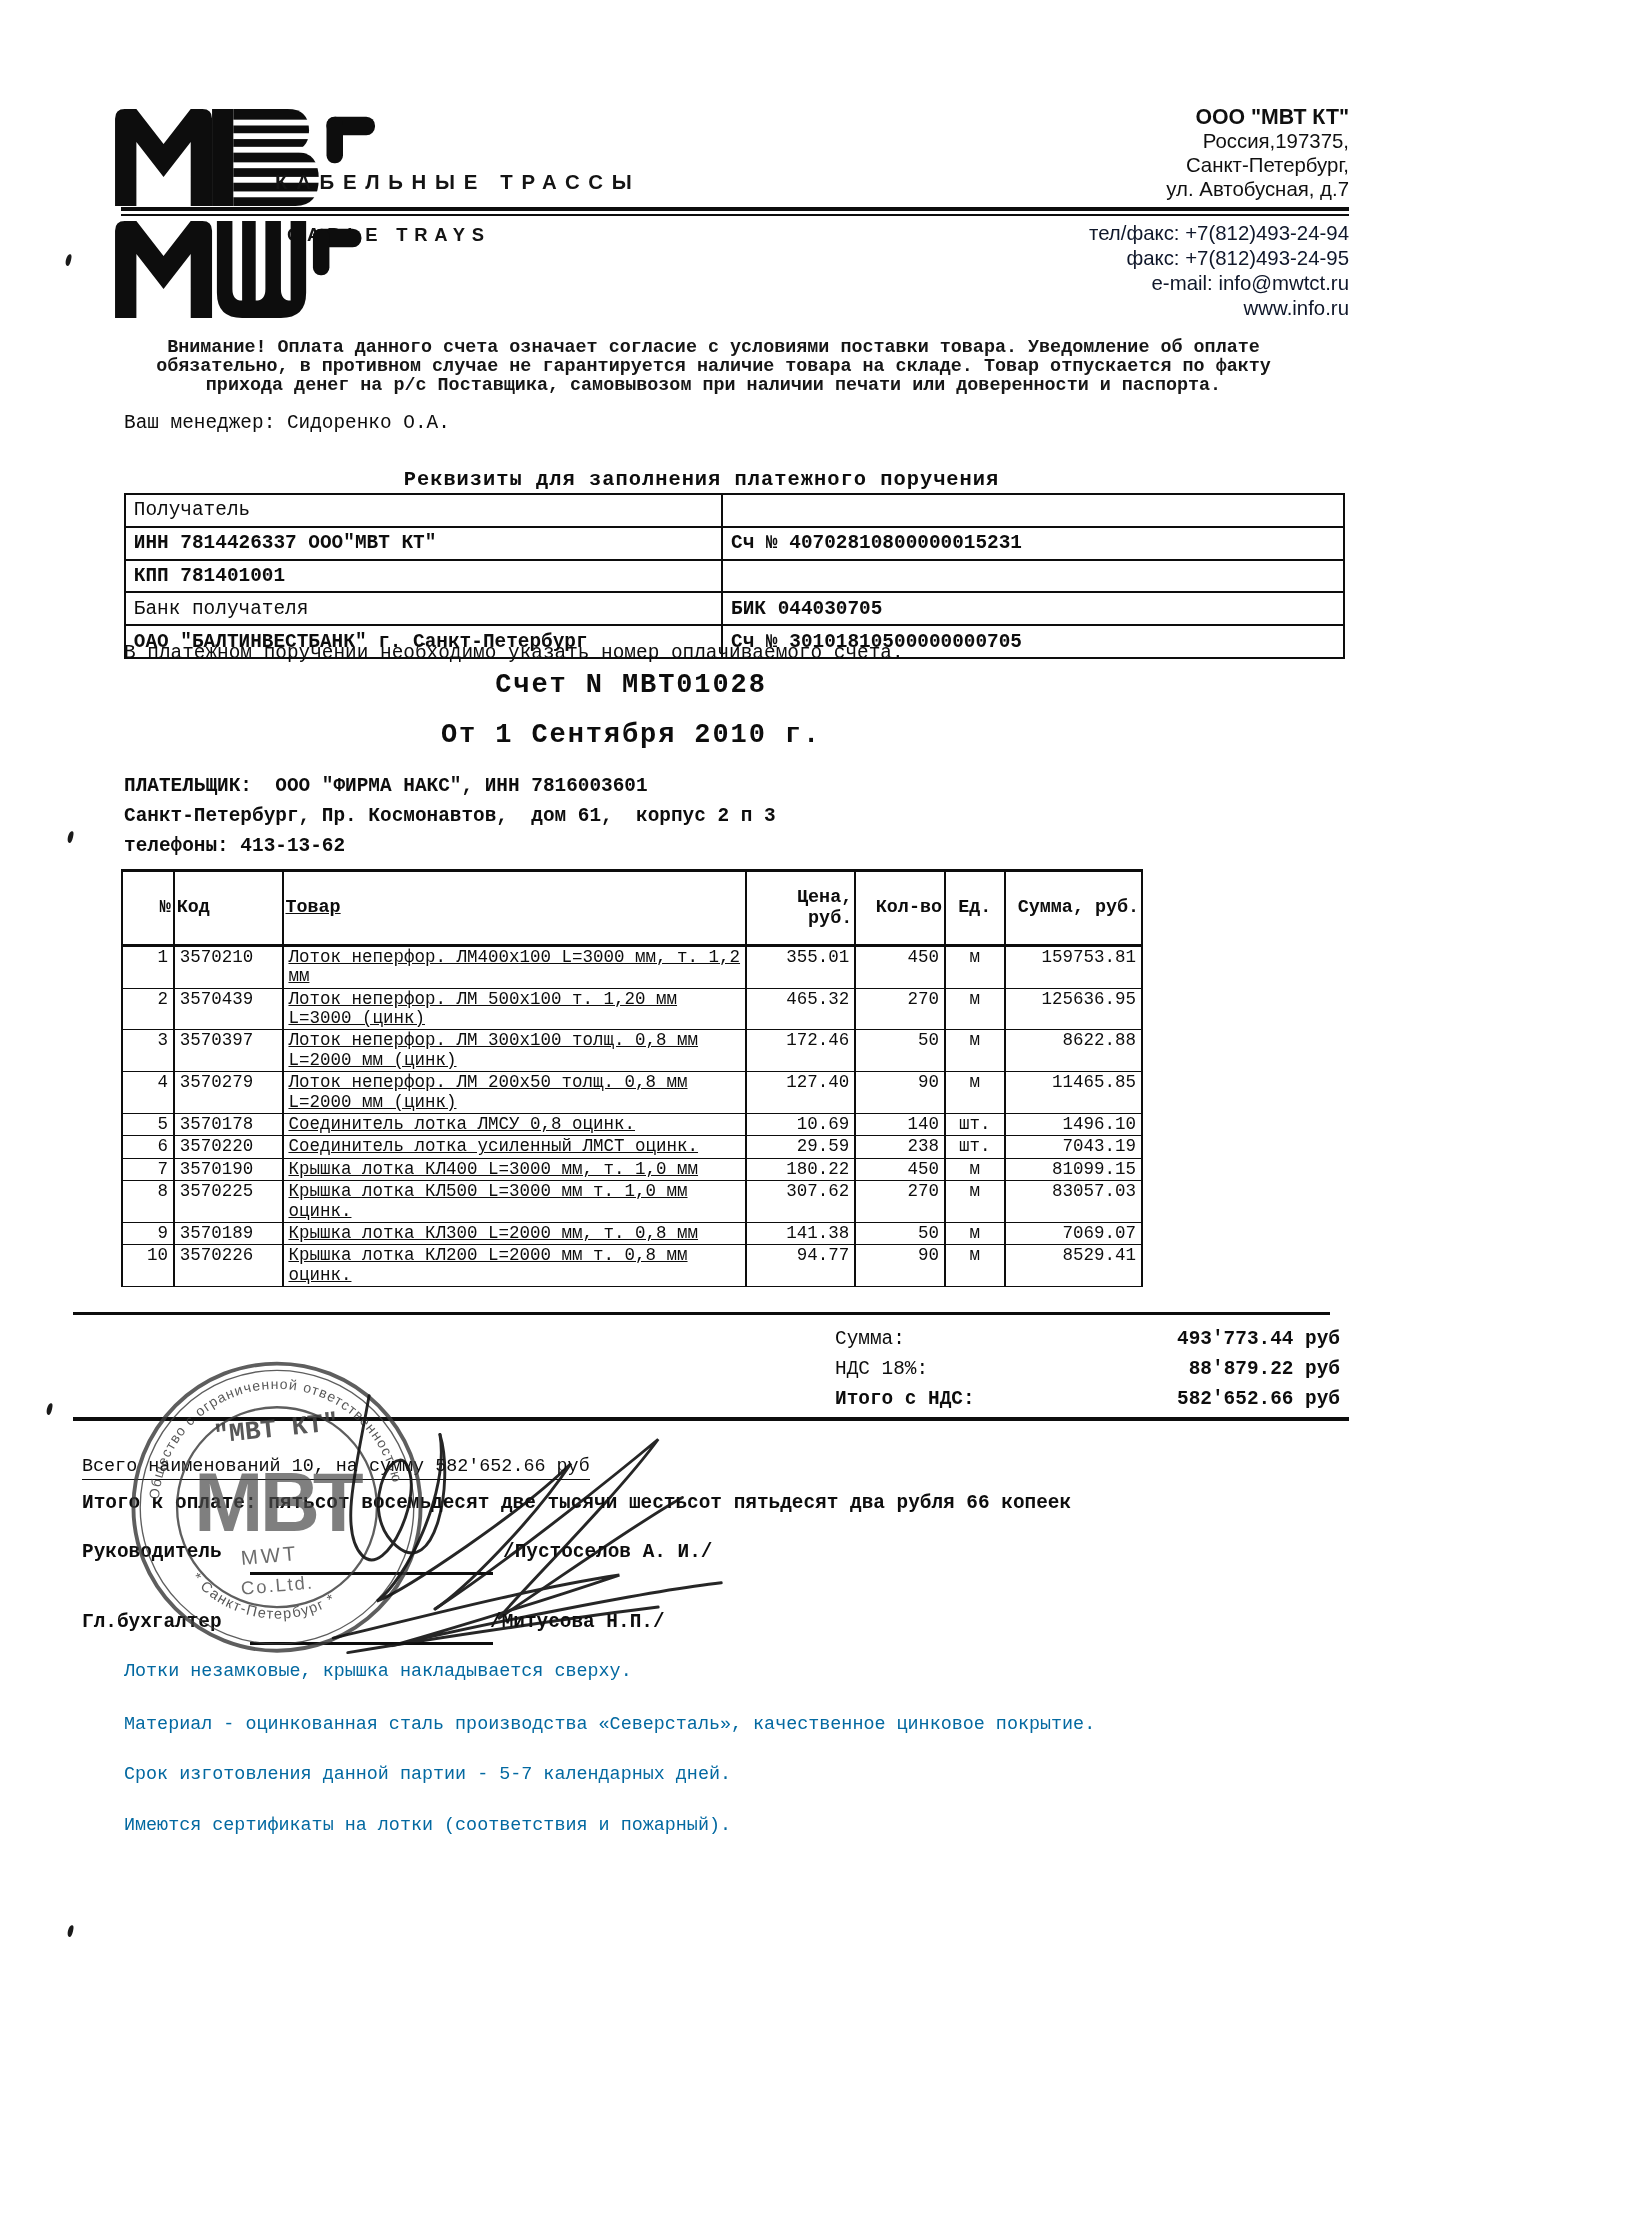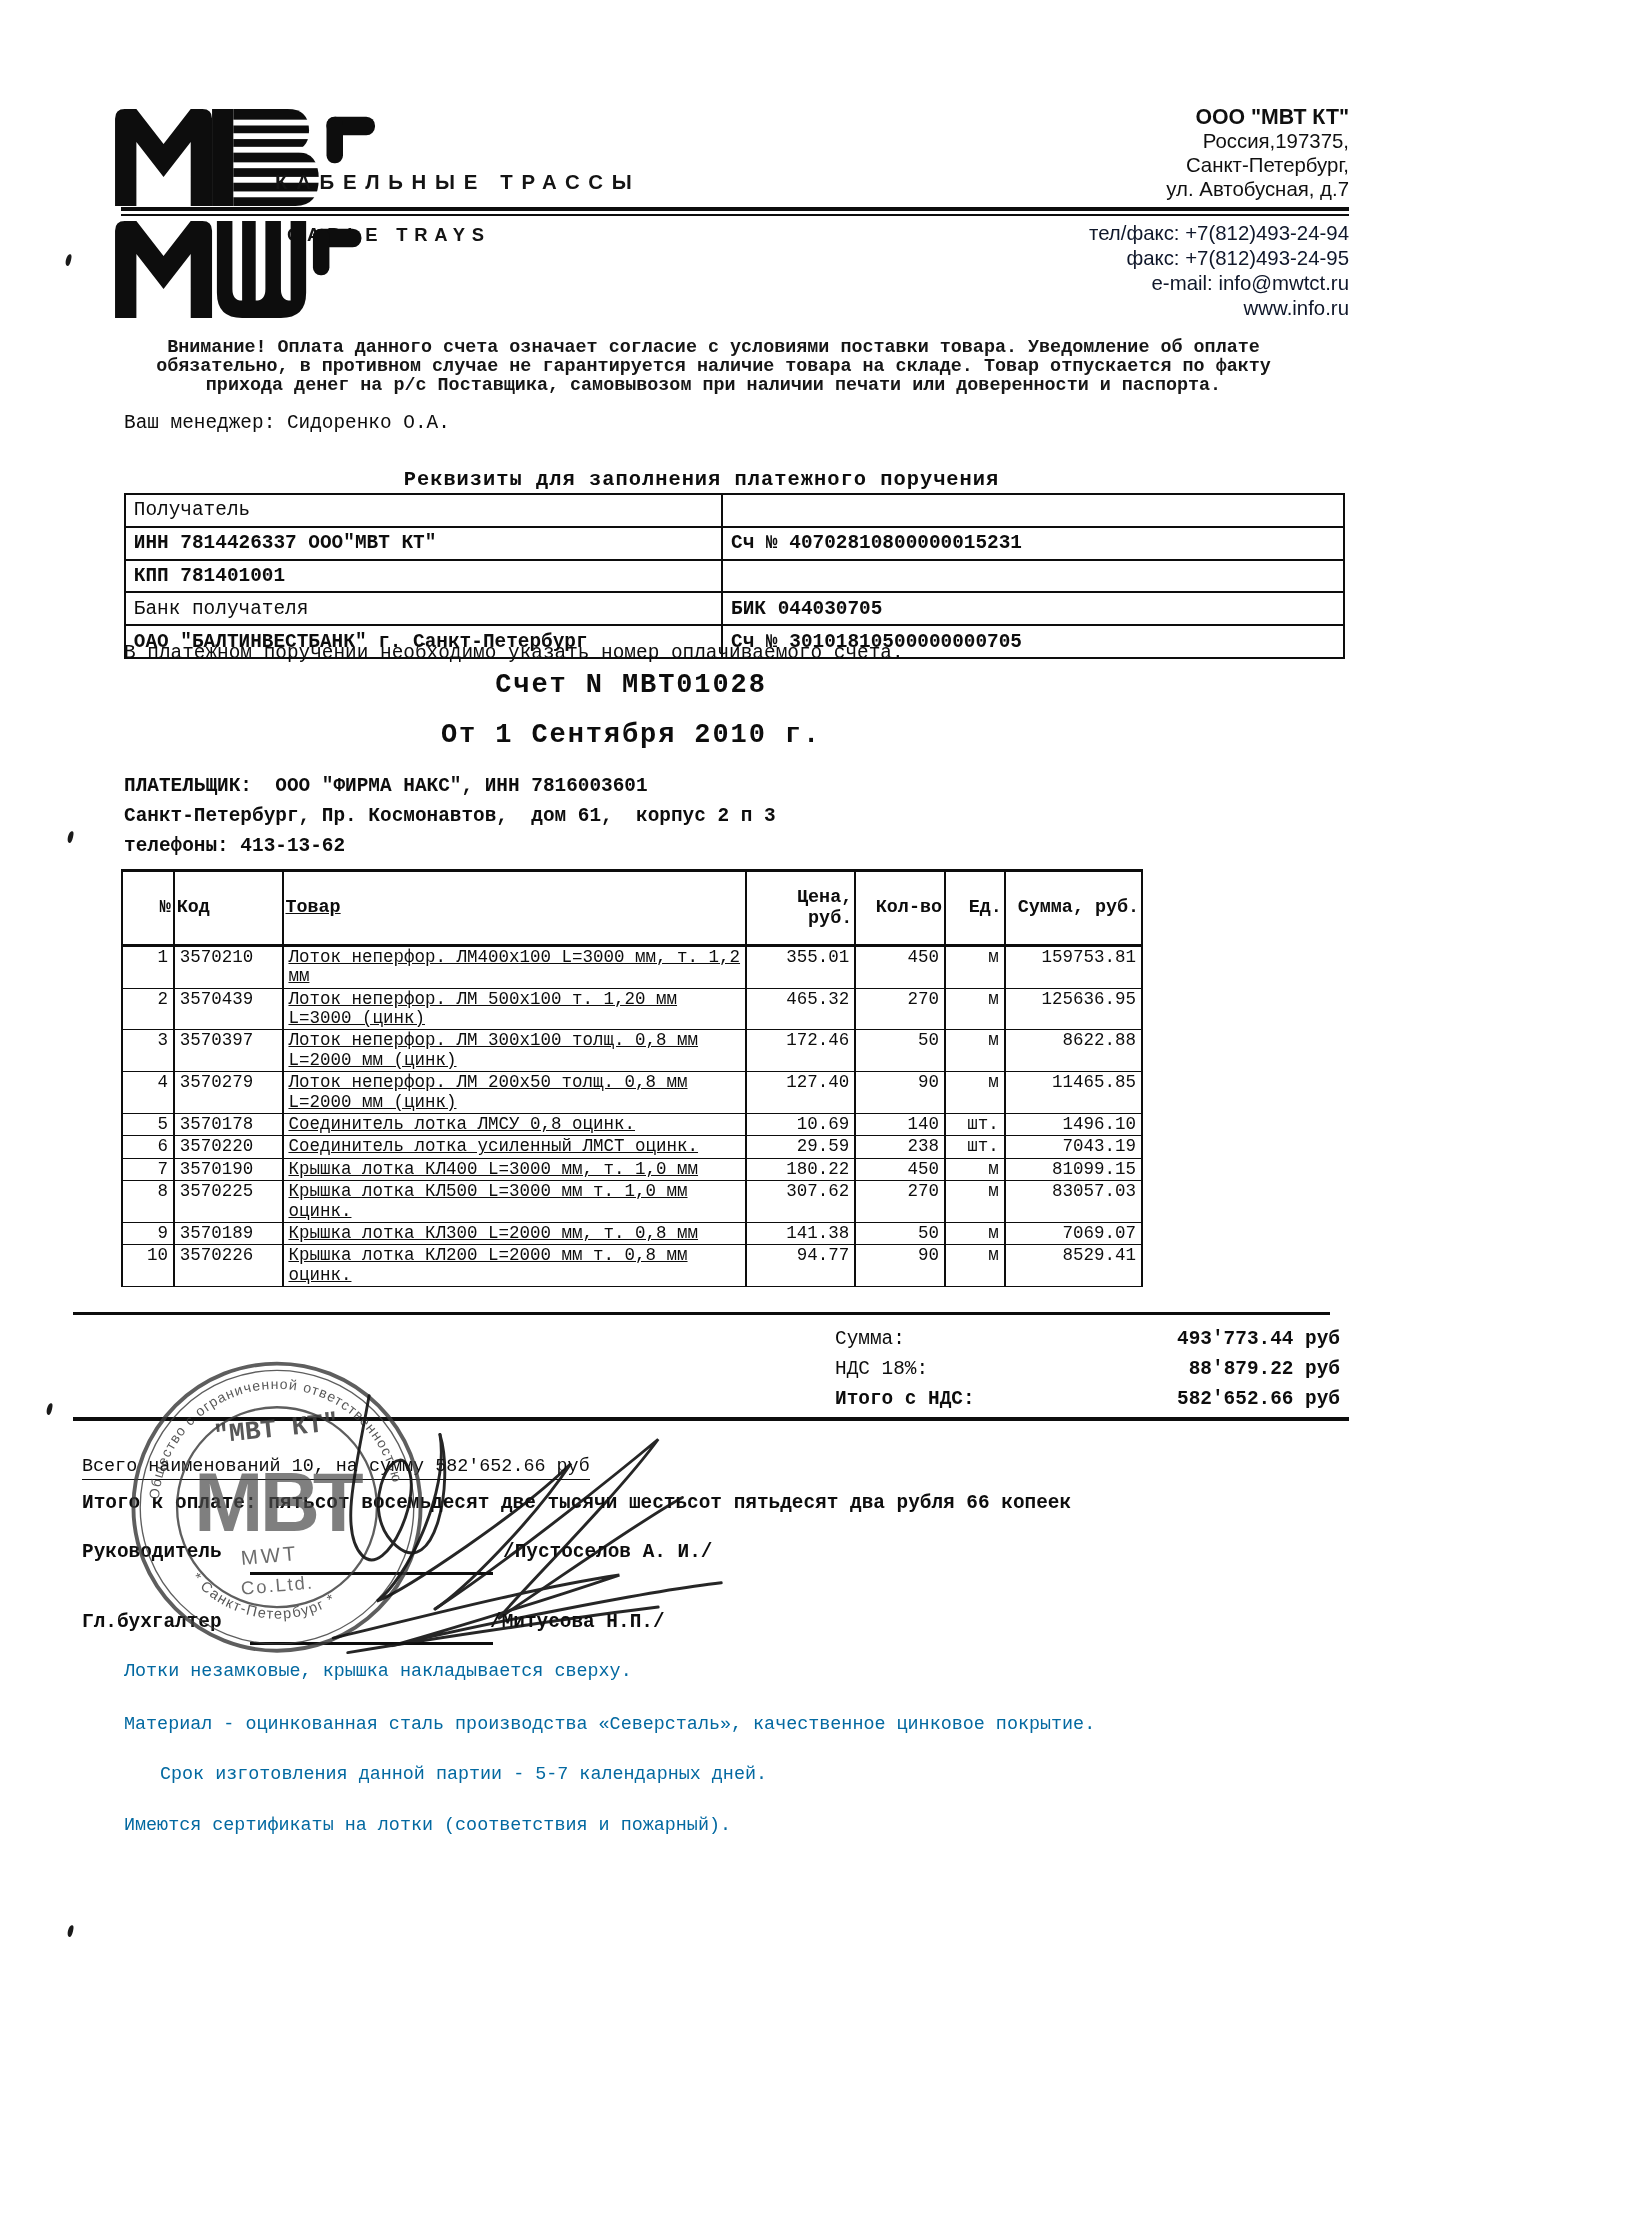--- a/index.html
+++ b/index.html
@@ -37,21 +37,21 @@
   .items{position:absolute;left:121px;top:869px;width:1022px;font-size:17.5px;}
   .items th{border:2.9px solid #0d0d0d;border-top:3.9px solid #0d0d0d;border-bottom:3.9px solid #0d0d0d;
             font-weight:bold;font-size:18.4px;height:68px;padding:1.9px;}
   .items td{border:1.9px solid #0d0d0d;border-left-width:2.9px;border-right-width:2.9px;
             padding:1px 4.9px;line-height:19.4px;vertical-align:top;}
   .items .col-num{width:40px;text-align:right;}
   .items .col-code{width:97px;text-align:left;}
   .items .col-name{width:452px;text-align:left;text-decoration:underline;}
   .items .col-price{width:97px;text-align:right;}
   .items .col-qty{width:78px;text-align:right;}
-  .items .col-unit{width:48px;text-align:right;}
+  .items .col-unit{width:48px;text-align:center;}
   .items .col-sum{text-align:right;}
   
   .tot-rule-top{position:absolute;left:73px;top:1312px;width:1257px;height:2.9px;background:#0d0d0d;}
   .totals{position:absolute;left:835px;top:1324px;width:505px;font-size:19.4px;line-height:30px;}
   .totals .trow{display:flex;justify-content:space-between;}
   .totals .tlabel{font-weight:500;}
   .totals .tvalue{font-weight:bold;}
   .totals .strong{font-weight:bold;}
   .tot-rule-bot{position:absolute;left:73px;top:1417px;width:1276px;height:3.9px;background:#0d0d0d;}
   
@@ -308,21 +308,21 @@
       <path d="M 262 50 C 250 120, 230 190, 255 215 C 280 240, 320 150, 300 120 C 285 100, 250 170, 290 205 C 330 240, 350 140, 335 90"></path>
       <path d="M 335 90 C 345 150, 300 240, 270 262 C 300 250, 420 170, 470 120 C 430 180, 360 250, 330 270"></path>
       <path d="M 330 270 C 420 210, 530 120, 560 95 C 520 150, 430 240, 395 280 C 470 230, 540 180, 585 155"></path>
       <path d="M 225 300 C 290 285, 420 250, 520 235 C 440 262, 330 295, 285 308 C 380 285, 560 250, 625 243"></path>
       <path d="M 240 315 C 330 300, 500 275, 560 268"></path>
     </g>
   </svg>
 
   <div class="fnote" style="top:1661px;">Лотки незамковые, крышка накладывается сверху.</div>
   <div class="fnote" style="top:1714px;">Материал - оцинкованная сталь производства «Северсталь», качественное цинковое покрытие.</div>
-  <div class="fnote" style="top:1764px;margin-left:36px;">Срок изготовления данной партии - 5-7 календарных дней.</div>
+  <div class="fnote" style="top:1764px;">Срок изготовления данной партии - 5-7 календарных дней.</div>
   <div class="fnote" style="top:1815px;">Имеются сертификаты на лотки (соответствия и пожарный).</div>
 
   <div class="artifact" style="left:66px;top:254px;"></div>
   <div class="artifact" style="left:68px;top:831px;"></div>
   <div class="artifact" style="left:47px;top:1403px;"></div>
   <div class="artifact" style="left:68px;top:1925px;"></div>
 
 </div>
 
 

